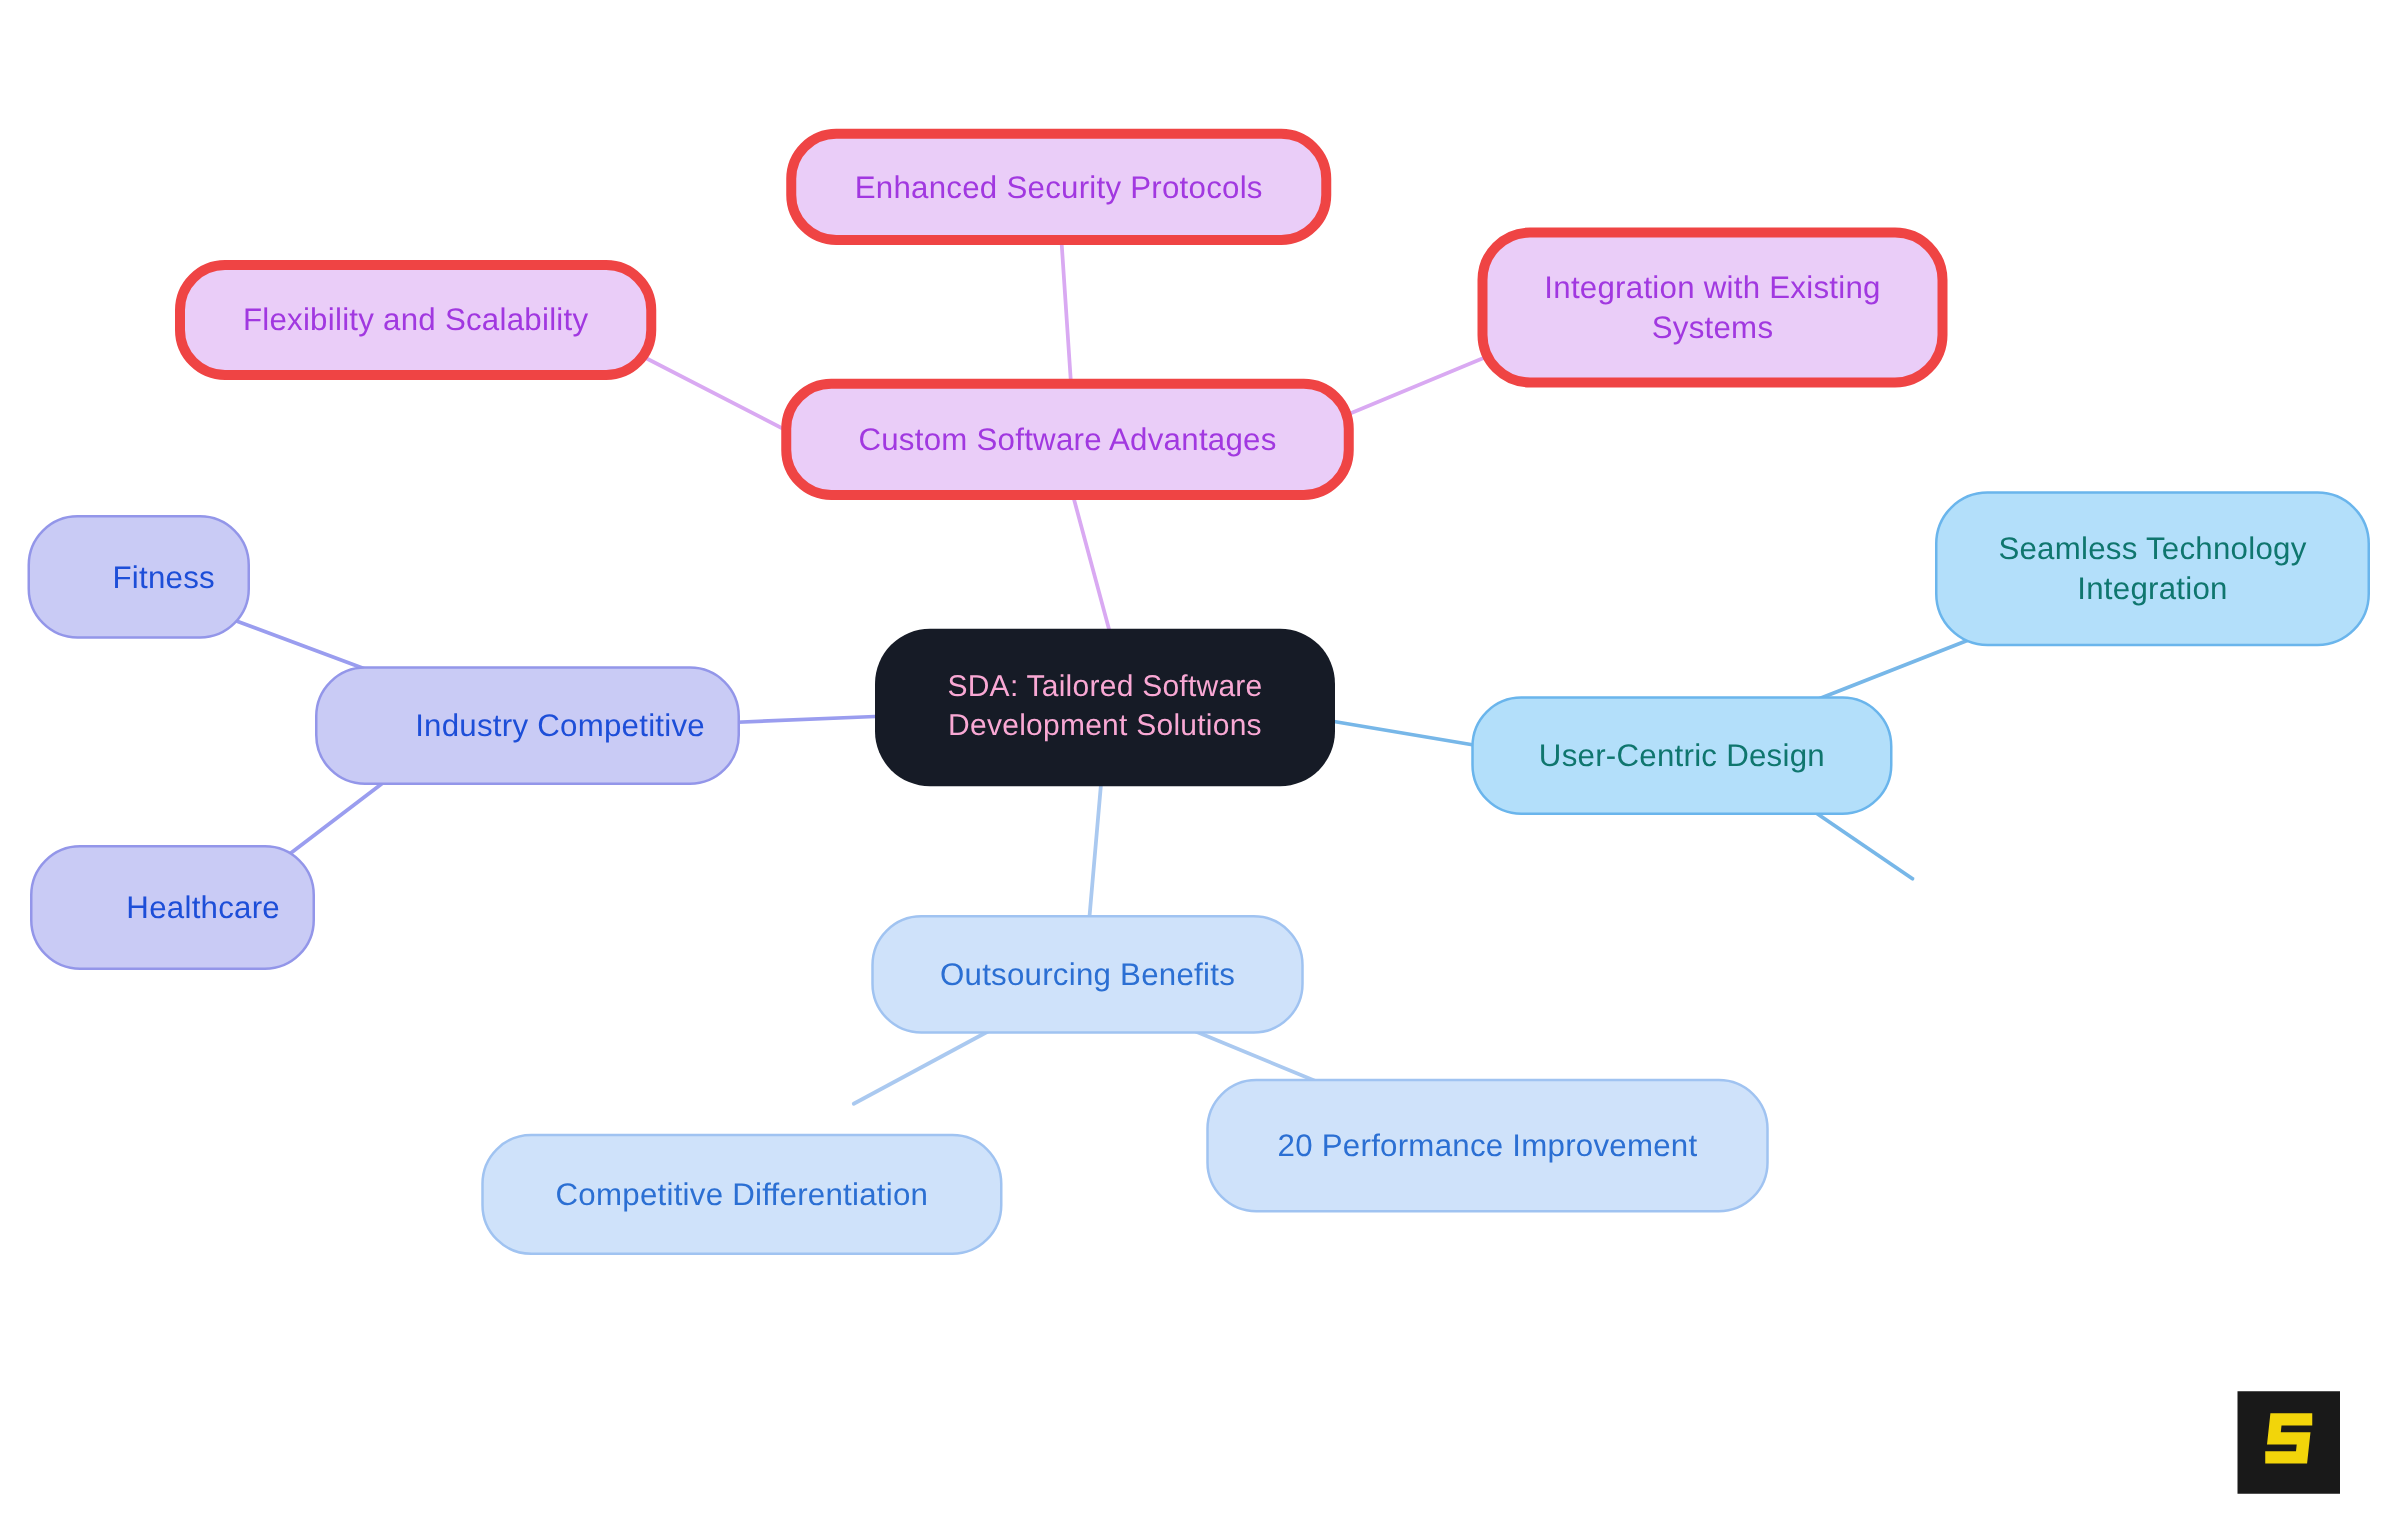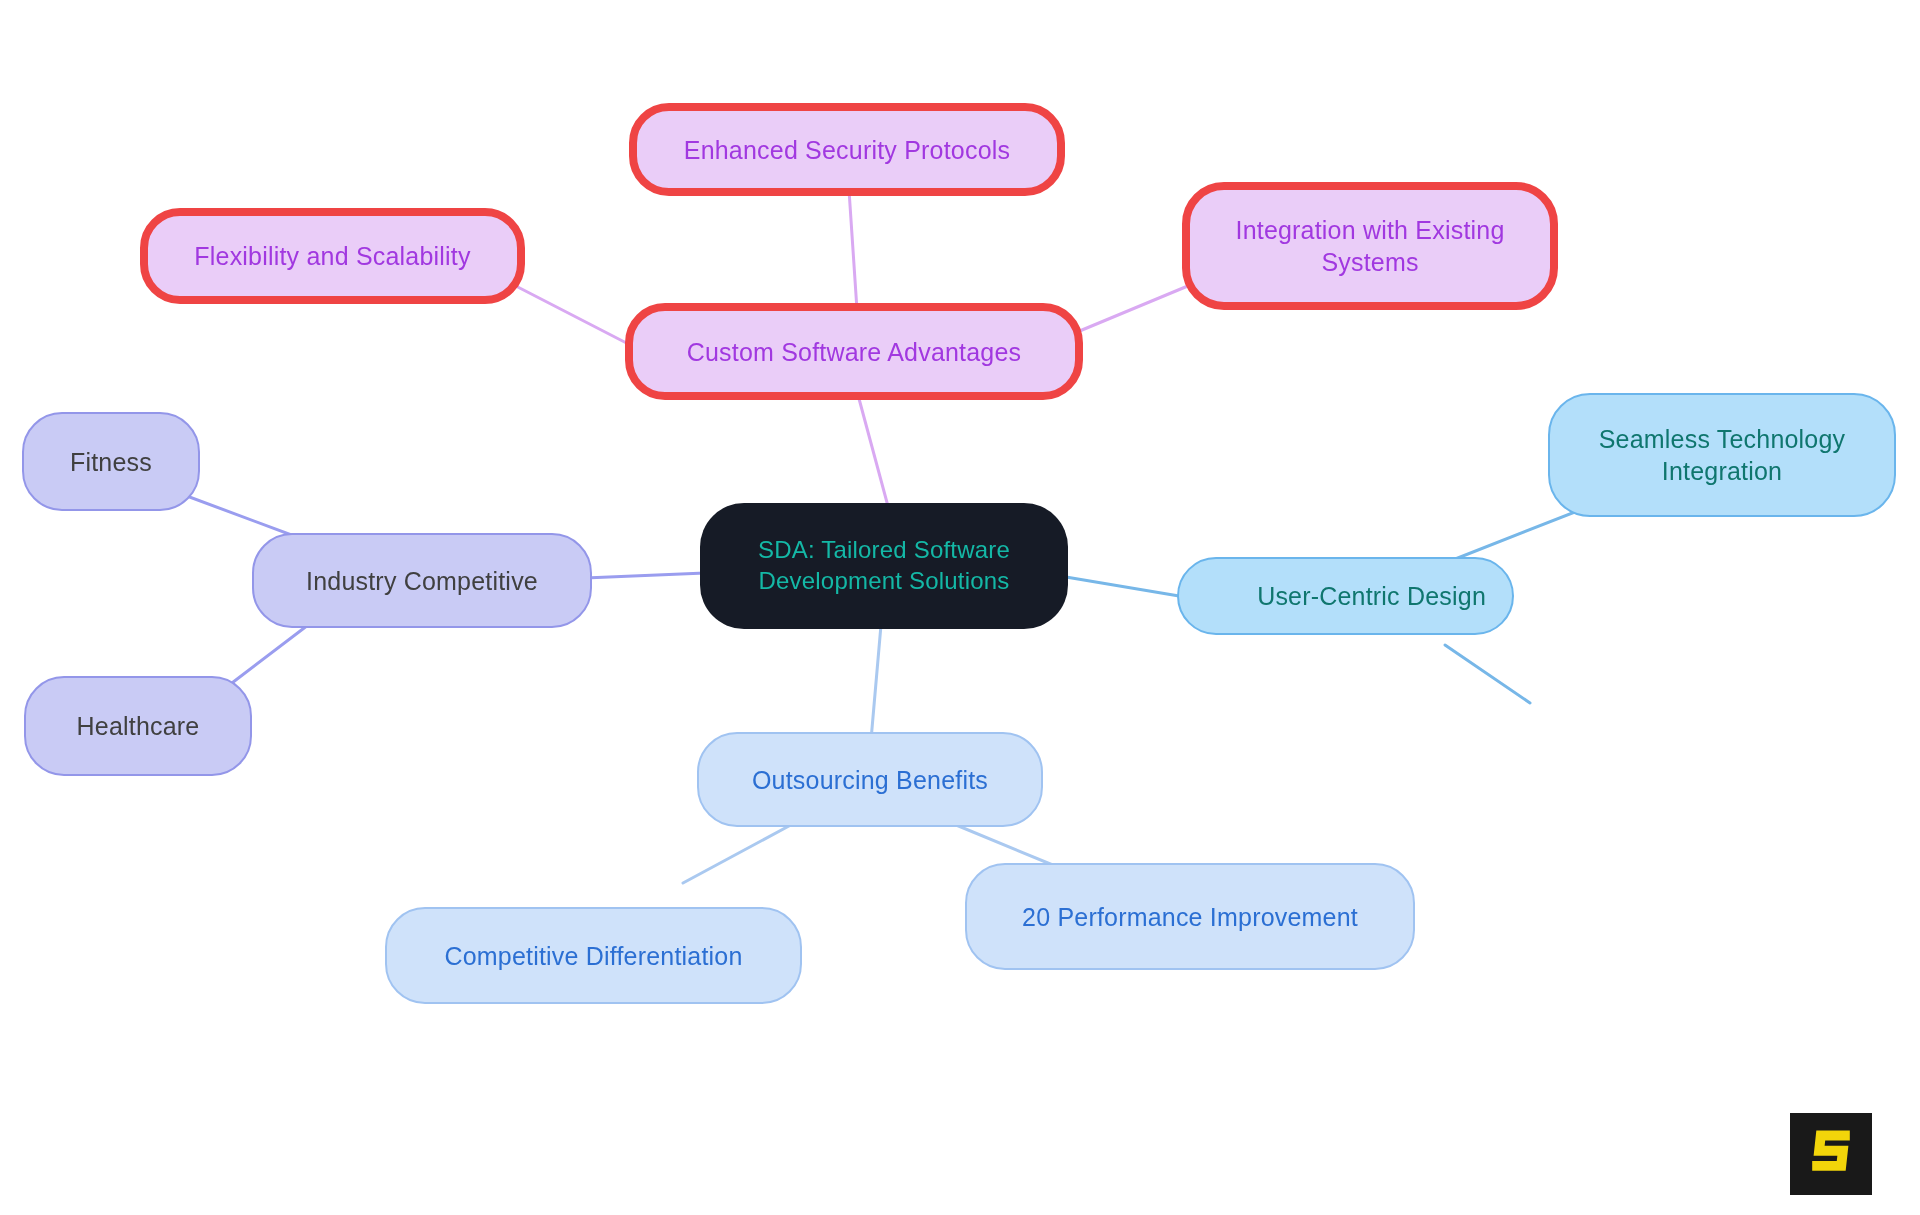--- a/index.html
+++ b/index.html
@@ -40,35 +40,36 @@
     padding: 6px 26px;
   }
   .node.purple {
     background: #eacdf8;
     border: 8px solid #ef4444;
     color: #a138e0;
   }
   .node.periwinkle {
     background: #c9cbf5;
     border: 2px solid #9396e9;
-    color: #404040;
+    color: #1d4ed8;
+    justify-content: flex-end;
   }
   .node.sky {
     background: #b3dffa;
     border: 2px solid #6ab5ec;
     color: #0f766e;
   }
   .node.powder {
     background: #cfe2fa;
     border: 2px solid #a0c3f1;
     color: #2b6fd3;
   }
   .node.central {
     background: #161b26;
-    color: #14b8a6;
+    color: #f9a8d4;
     border: none;
     border-radius: 44px;
     font-size: 24px;
     padding: 6px 44px;
   }
   .logo-badge {
     position: absolute;
     left: 1790px;
     top: 1113px;
     width: 82px;
@@ -130,21 +131,21 @@
   </div>
 
   <div class="node central" style="left:700px; top:503px; width:368px; height:126px;">
     <span>SDA: Tailored Software Development Solutions</span>
   </div>
 
   <div class="node sky" style="left:1548px; top:393px; width:348px; height:124px; border-radius:42px;">
     <span>Seamless Technology Integration</span>
   </div>
 
-  <div class="node sky" style="left:1177px; top:557px; width:337px; height:78px;justify-content:flex-end;">
+  <div class="node sky" style="left:1177px; top:557px; width:337px; height:95px;">
     <span>User-Centric Design</span>
   </div>
 
 
   <div class="node powder" style="left:697px; top:732px; width:346px; height:95px;">
     <span>Outsourcing Benefits</span>
   </div>
 
   <div class="node powder" style="left:385px; top:878px; width:417px; height:97px;margin-top:29px;">
     <span>Competitive Differentiation</span>

